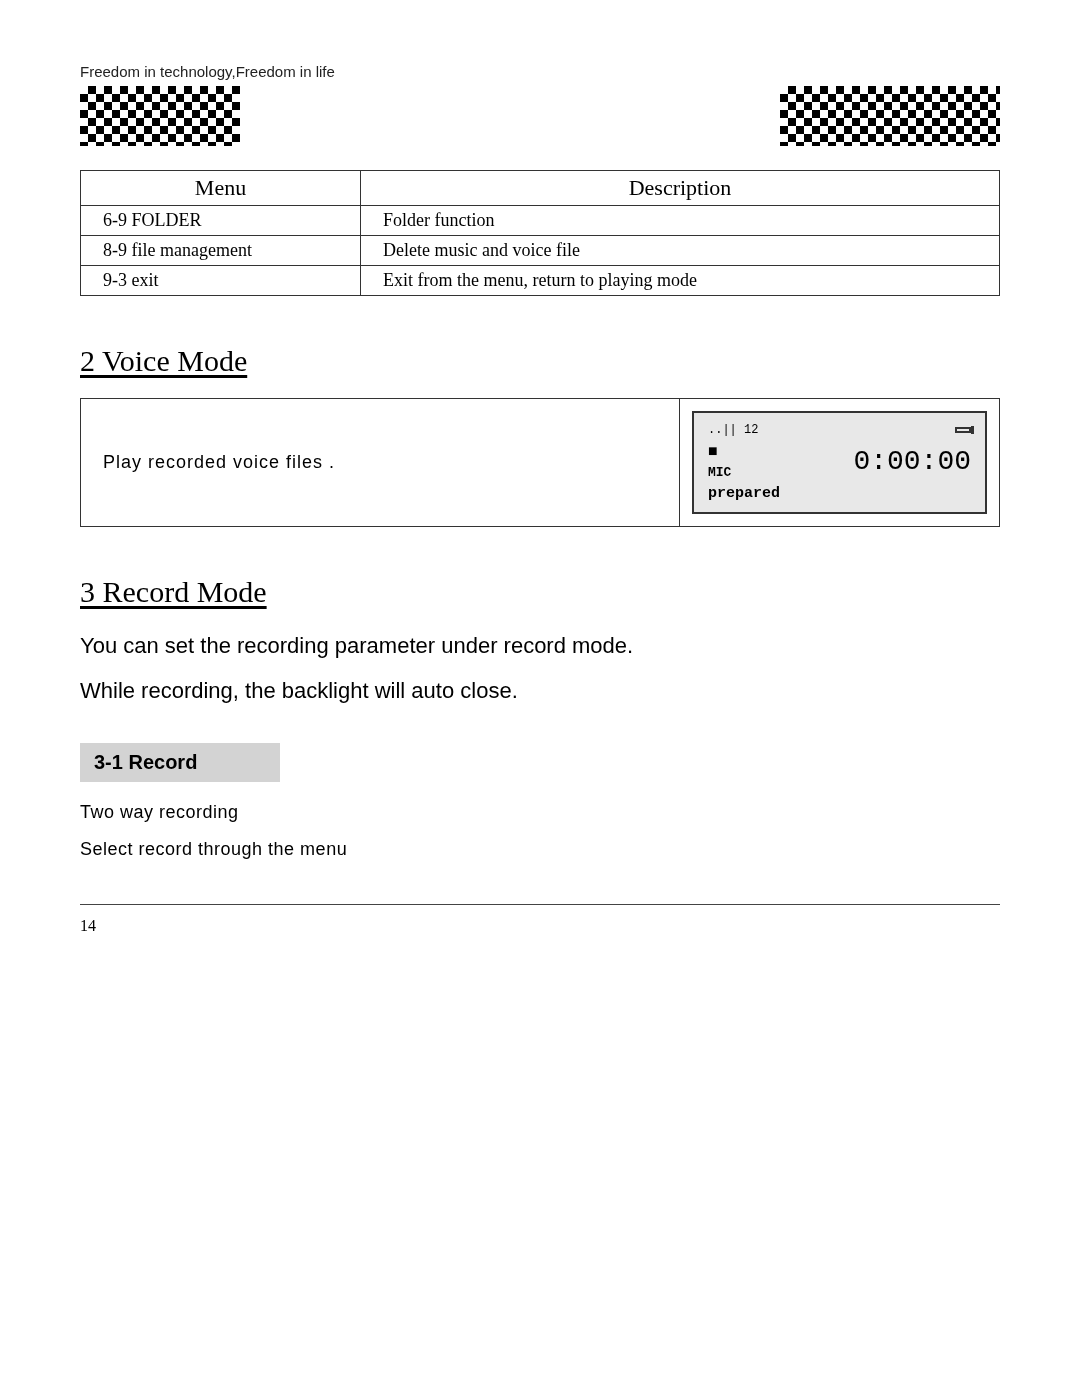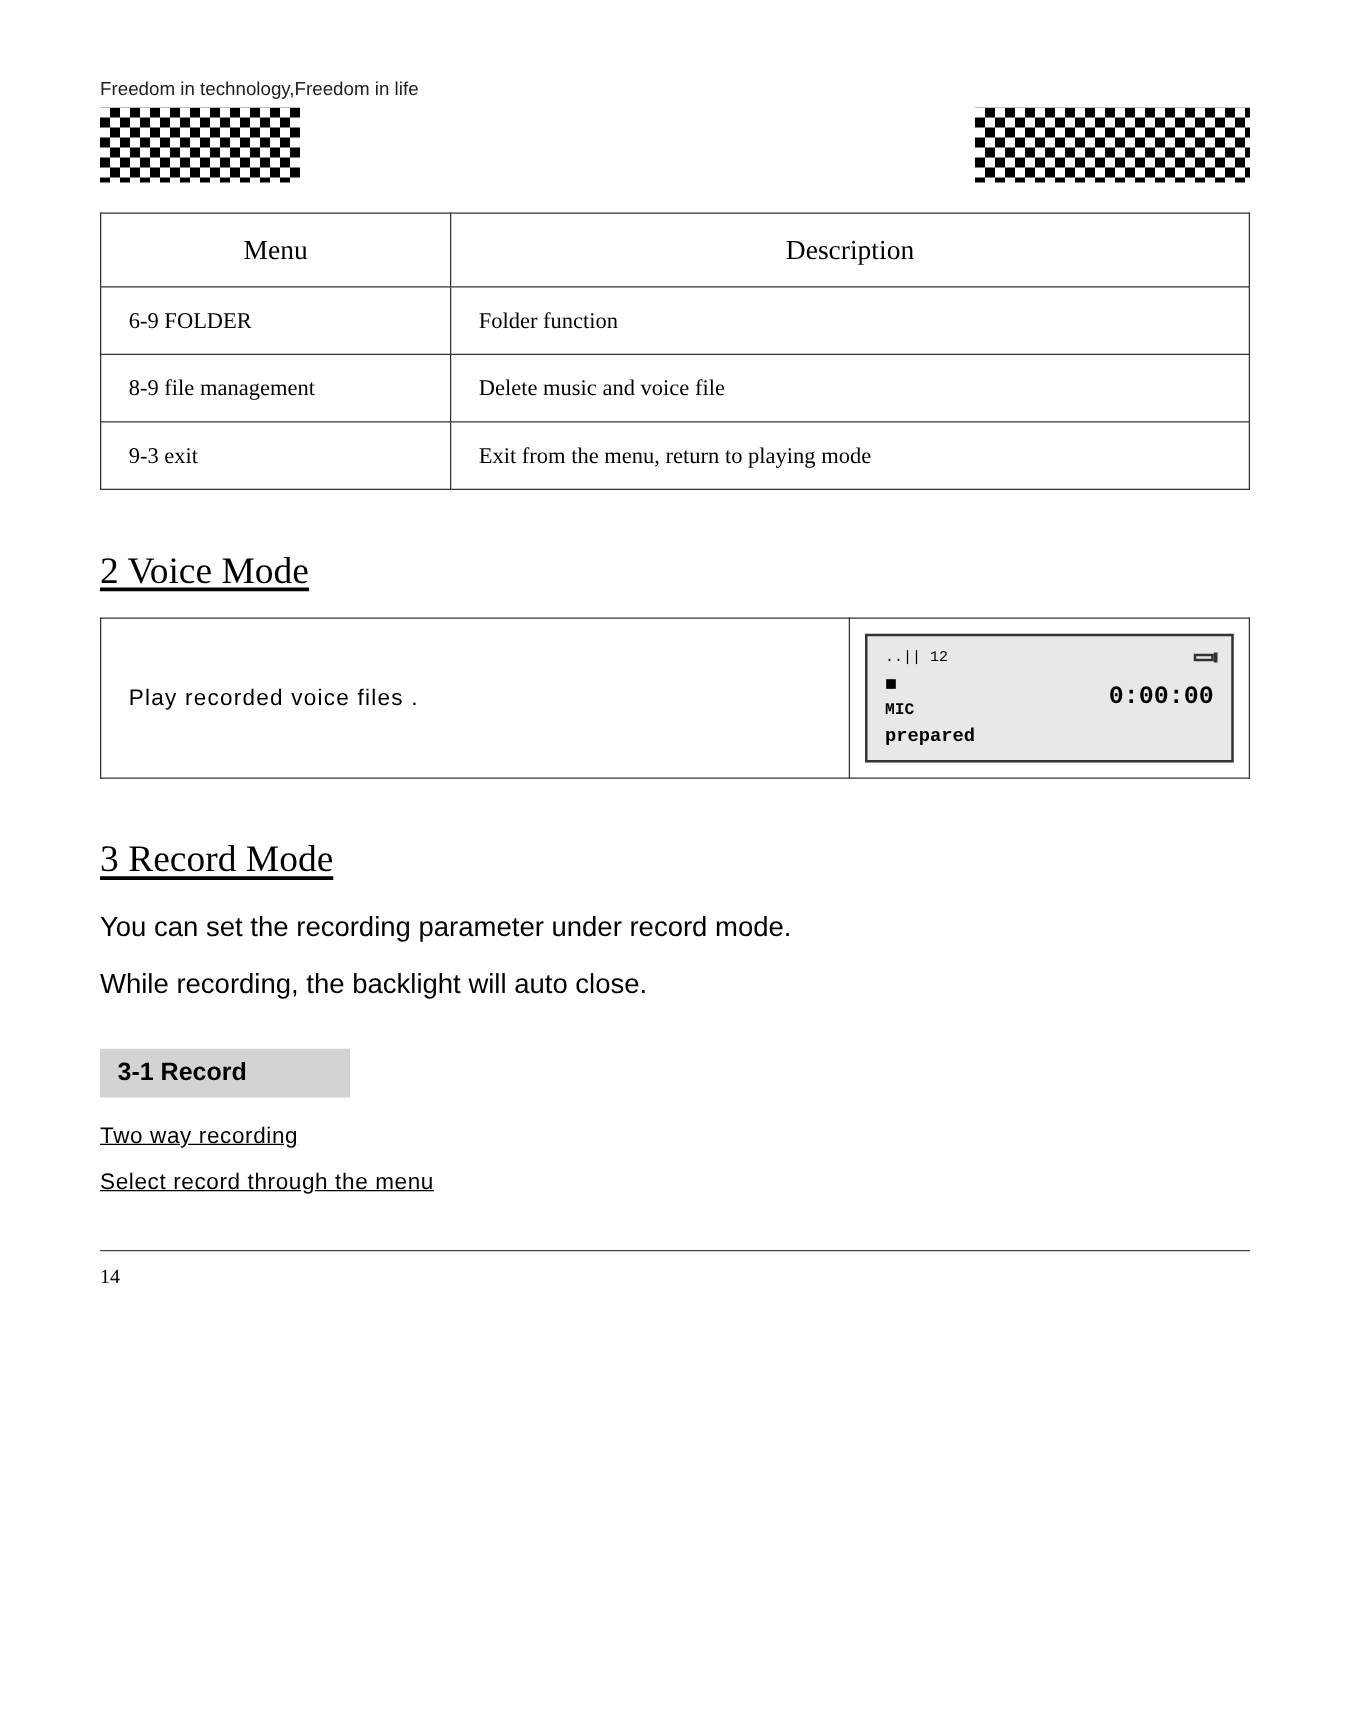--- a/index.html
+++ b/index.html
@@ -62,21 +62,21 @@
     .menu-table {
       width: 100%;
       border-collapse: collapse;
       margin-bottom: 48px;
       font-size: 18px;
     }
 
     .menu-table th,
     .menu-table td {
       border: 1.5px solid #333;
-      padding: 16px 22px;
+      padding: 4px 22px;
       vertical-align: top;
     }
 
     .menu-table th {
       font-size: 22px;
       font-family: Georgia, serif;
       font-weight: normal;
       text-align: center;
       background: #fff;
     }
@@ -170,22 +170,22 @@
       align-items: center;
       justify-content: space-between;
     }
 
     .lcd-mic-label {
       font-size: 13px;
       font-weight: bold;
     }
 
     .lcd-time {
-      font-size: 20px;
-      font-weight: bold;
+      font-size: 28px;
+      font-weight: normal;
       font-family: 'Courier New', monospace;
     }
 
     .lcd-dot {
       font-size: 16px;
       align-self: flex-start;
       margin-top: 2px;
     }
 
     .lcd-prepared {
@@ -294,21 +294,21 @@
     </tbody>
   </table>
 </div>
 
 <div class="record-section">
   <h2 class="section-heading">3  Record  Mode</h2>
 
   <p class="body-text">You can set the recording parameter under record mode.</p>
   <p class="body-text">While recording, the backlight will auto close.</p>
 
-  <div style="margin-top: 36px; text-decoration: underline;">
+  <div style="margin-top: 36px;">
     <div class="subsection-heading">3-1 Record</div>
     <p class="body-text-small">Two  way  recording</p>
     <p class="body-text-small">Select  record  through  the  menu</p>
   </div>
 </div>
 
 <div class="page-number-area">
   <span>14</span>
 </div>
 

